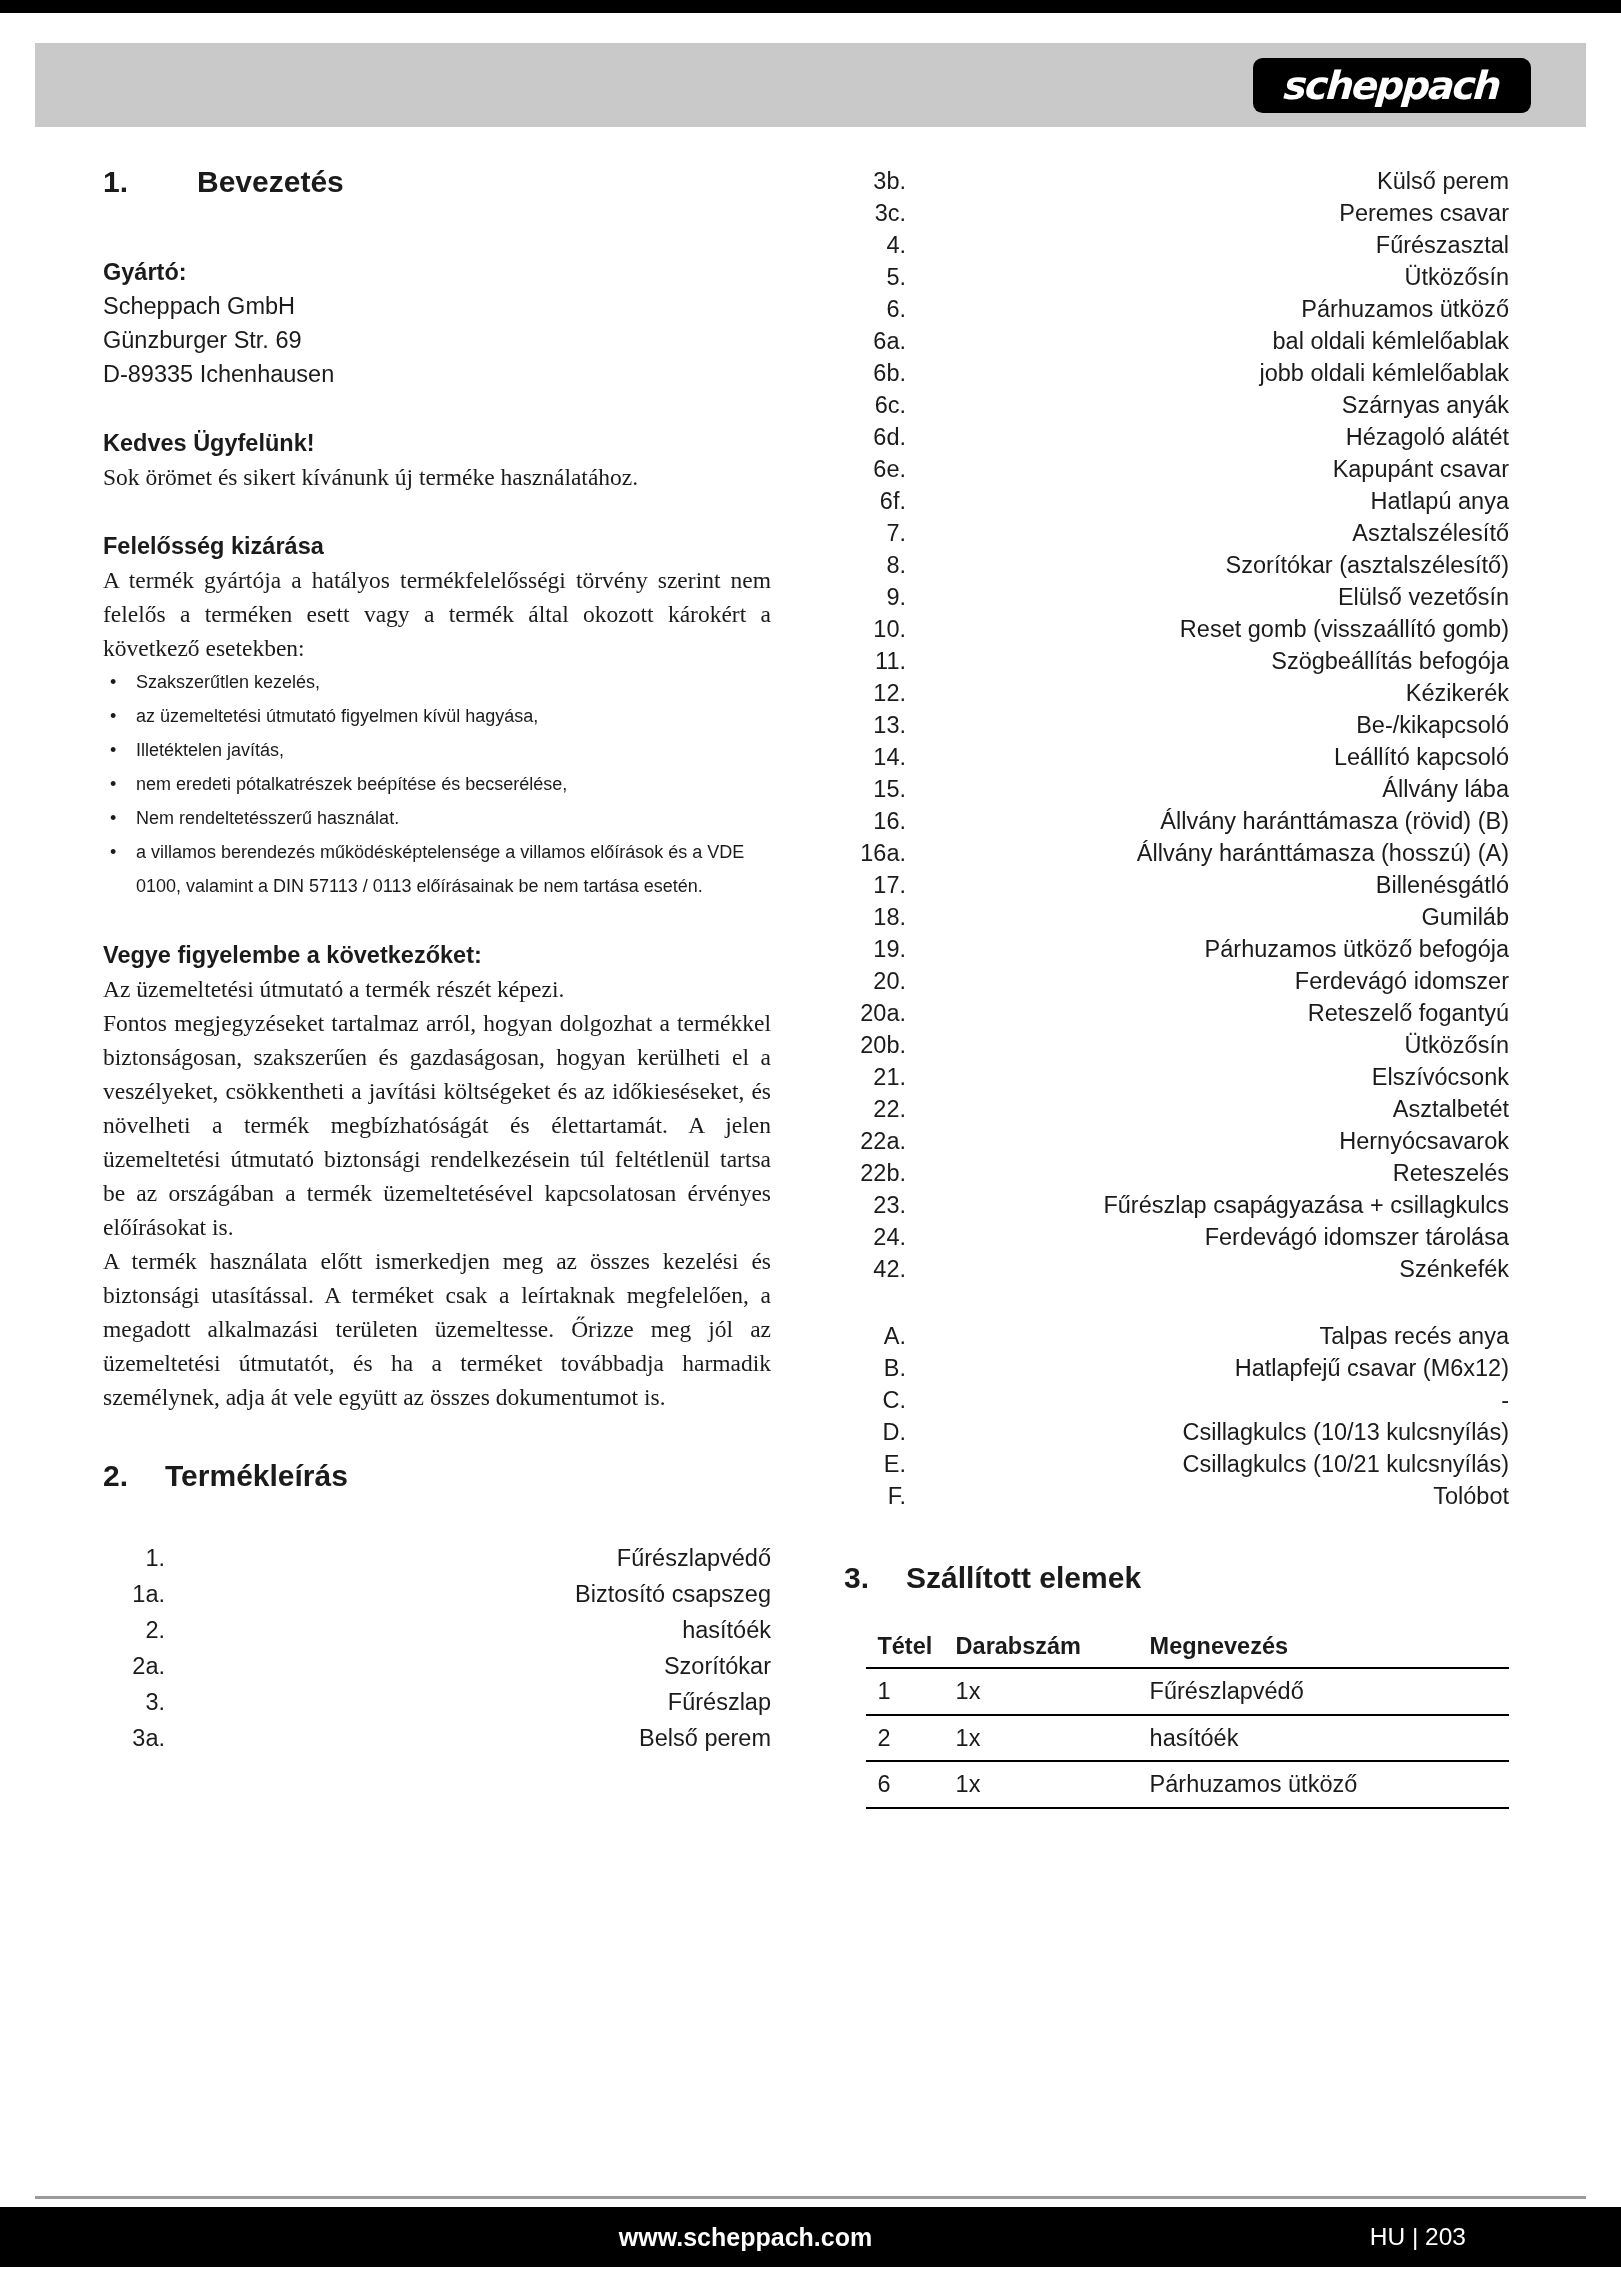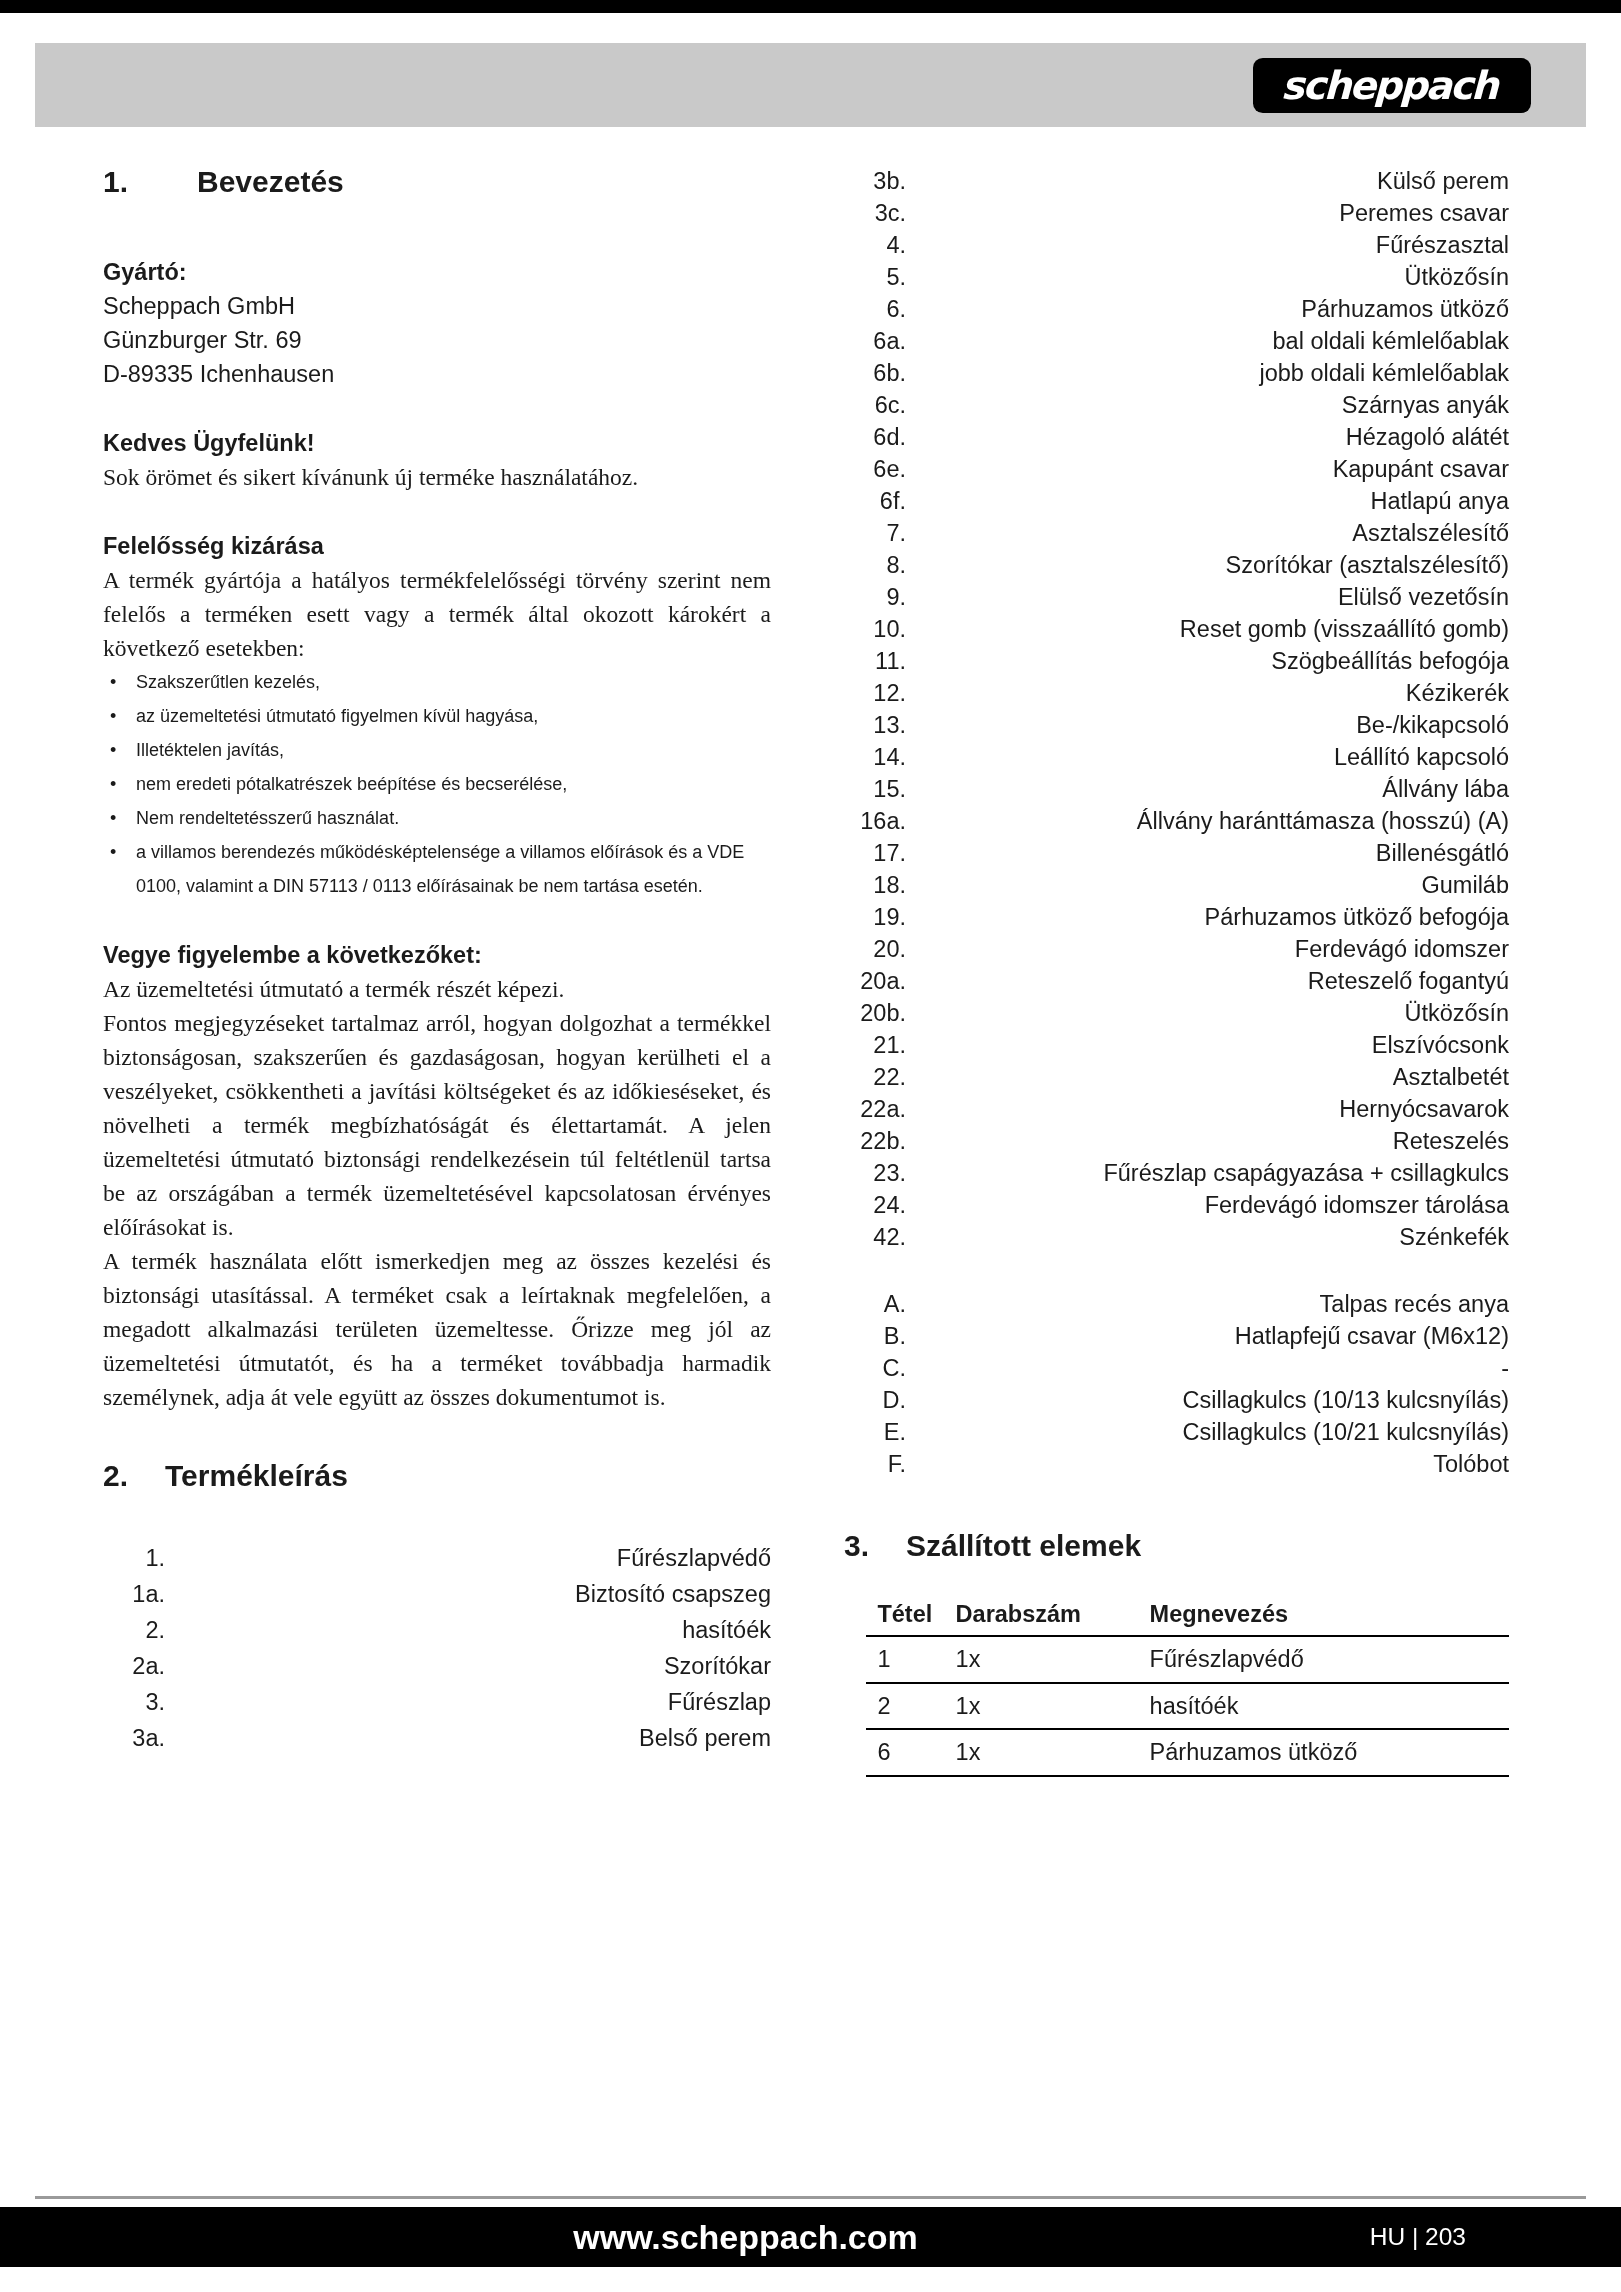--- a/index.html
+++ b/index.html
@@ -62,21 +62,21 @@
     border-bottom:2.9px solid #000; padding:2px 0 7.8px 0;
   }
   .delivery-table td { border-bottom:2px solid #000; padding:8.8px 0; }
   .delivery-table .c-item { width:90px; padding-left:11.8px;margin-top:48px; }
   .delivery-table .c-qty { width:194px; }
 
   .footer-hairline { position:absolute; left:35px; right:35px; bottom:94px; height:2.9px; background:#9a9a9a; }
   .footer-bar { position:absolute; left:0; bottom:26.5px; width:100%; height:60px; background:#000; }
   .footer-url {
     position:absolute; left:calc(50% - 65px); top:50%; transform:translate(-50%,-50%);
-    color:#fff; font-weight:bold; font-size:34px;
+    color:#fff; font-weight:bold; font-size:25px;
   }
   .footer-page {
     position:absolute; right:155px; top:50%; transform:translateY(-50%);
     color:#fff; font-size:24.5px;
   }
 </style>
 </head>
 <body>
 
 <div class="page">
@@ -283,20 +283,24 @@
           <div class="num-item">
             <span class="num">14.</span>
             <span class="lbl">Leállító kapcsoló</span>
           </div>
 
           <div class="num-item">
             <span class="num">15.</span>
             <span class="lbl">Állvány lába</span>
           </div>
 
+          <div class="num-item">
+            <span class="num">16.</span>
+            <span class="lbl">Állvány haránttámasza (rövid) (B)</span>
+          </div>
 
           <div class="num-item">
             <span class="num">16a.</span>
             <span class="lbl">Állvány haránttámasza (hosszú) (A)</span>
           </div>
 
           <div class="num-item">
             <span class="num">17.</span>
             <span class="lbl">Billenésgátló</span>
           </div>

